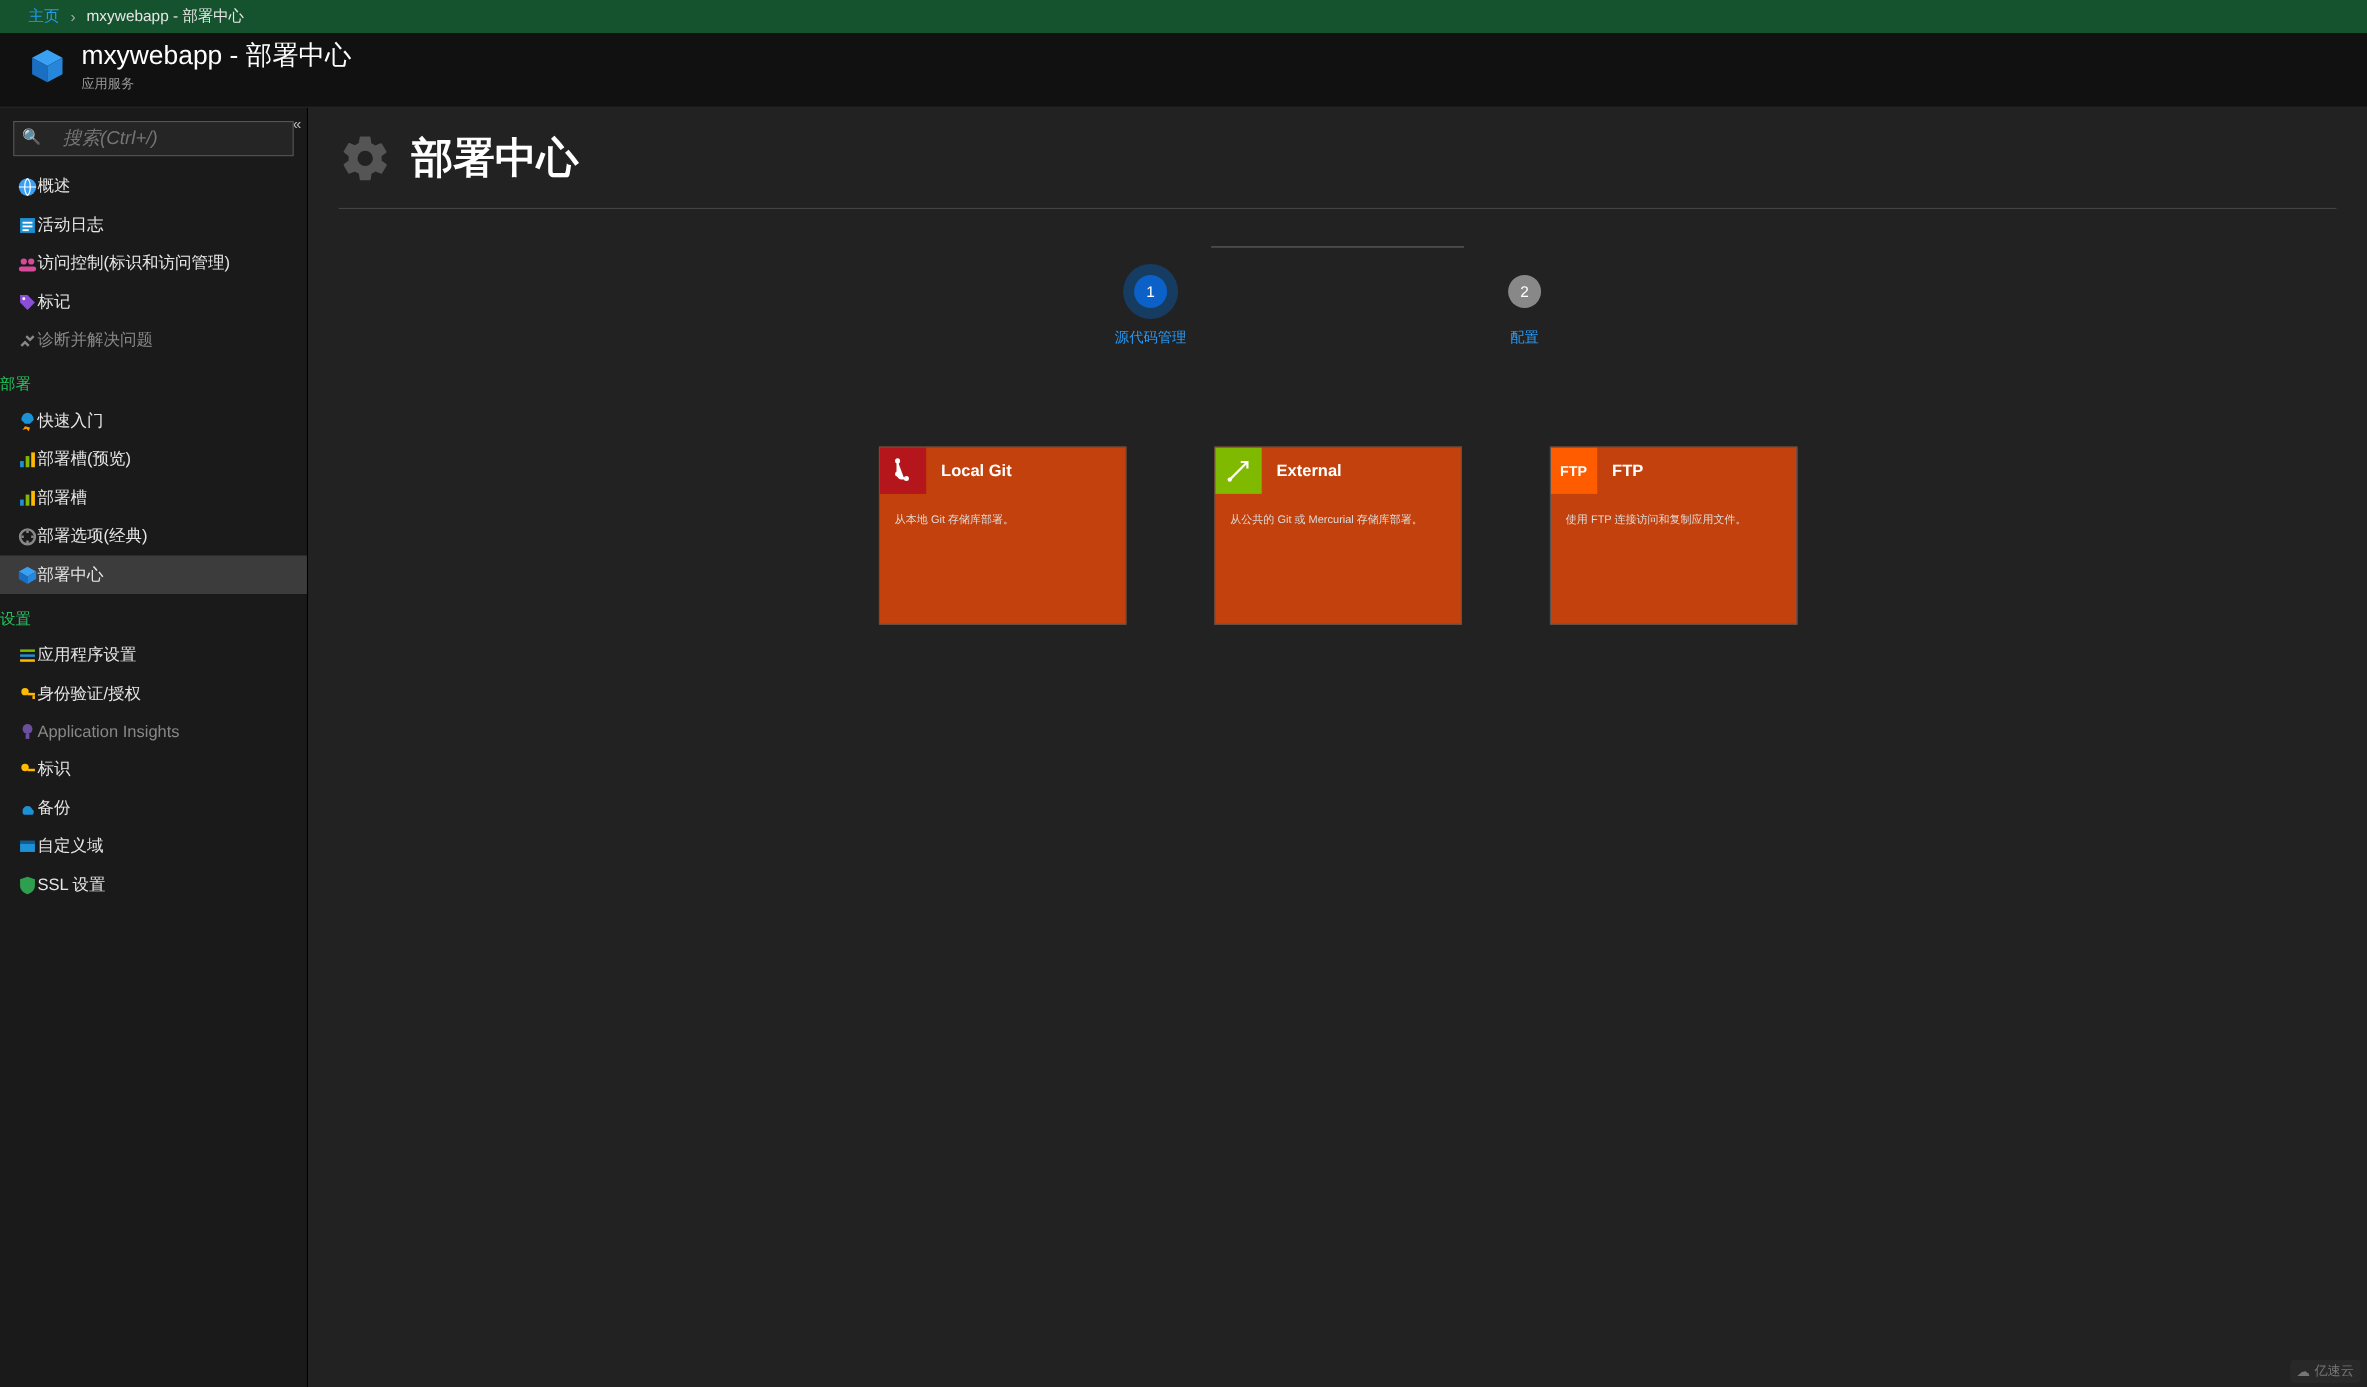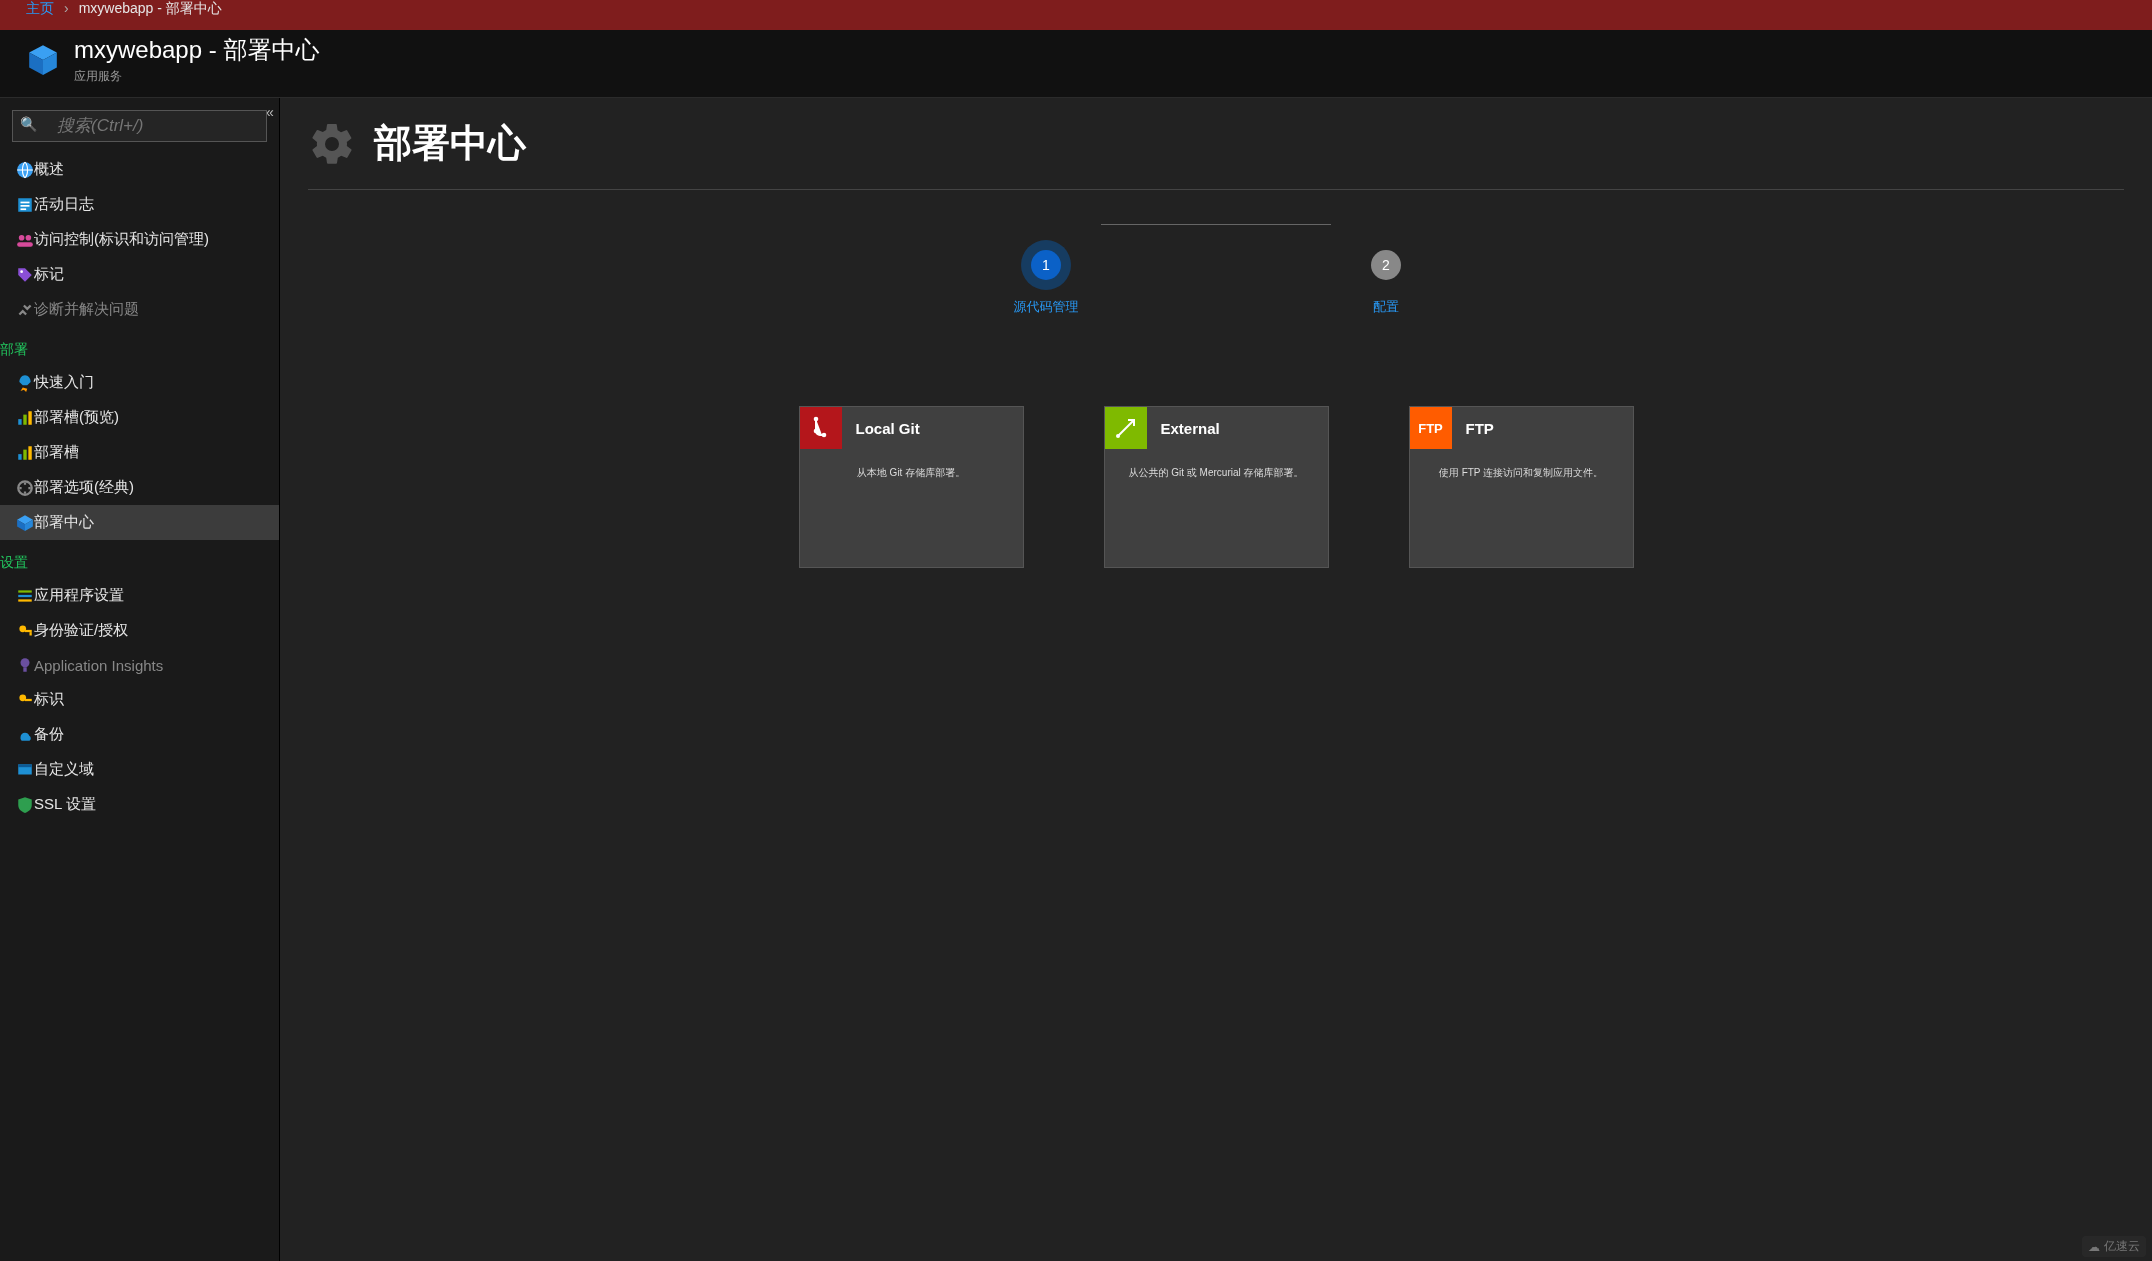--- a/index.html
+++ b/index.html
@@ -7,25 +7,25 @@
   body {
     font-family: "Segoe UI", "Microsoft YaHei", Arial, sans-serif;
     background: #111;
     color: #e6e6e6;
     overflow: hidden;
   }
   
   .breadcrumb {
     height: 30px;
     display: flex;
-    align-items: flex-start;
+    align-items: center;
     padding: 0 26px;
     gap: 10px;
     font-size: 14px;
-    background: #7f1d1d;
+    background: #14532d;
   }
   .breadcrumb a { color: #2899f5; text-decoration: none; cursor: pointer; }
   .breadcrumb .sep { color: #aaa; }
   .breadcrumb .cur { color: #e6e6e6; }
 
   
   .titlebar {
     display: flex;
     align-items: center;
     padding: 4px 26px 12px 26px;
@@ -127,25 +127,24 @@
   
   .cards {
     display: flex;
     gap: 80px;
     justify-content: center;
   }
   .card {
     width: 225px;
     height: 162px;
     border: 1px solid #555;
-    background: #404040;
+    background: #c2410c;
     cursor: pointer;
     display: flex;
     flex-direction: column;
-    text-align: center;
   }
   .card-head {
     display: flex; align-items: center;
     height: 42px;
   }
   .card-icon {
     width: 42px; height: 42px;
     display: flex; align-items: center; justify-content: center;
     color: #fff; font-weight: bold; font-size: 16px;
   }

